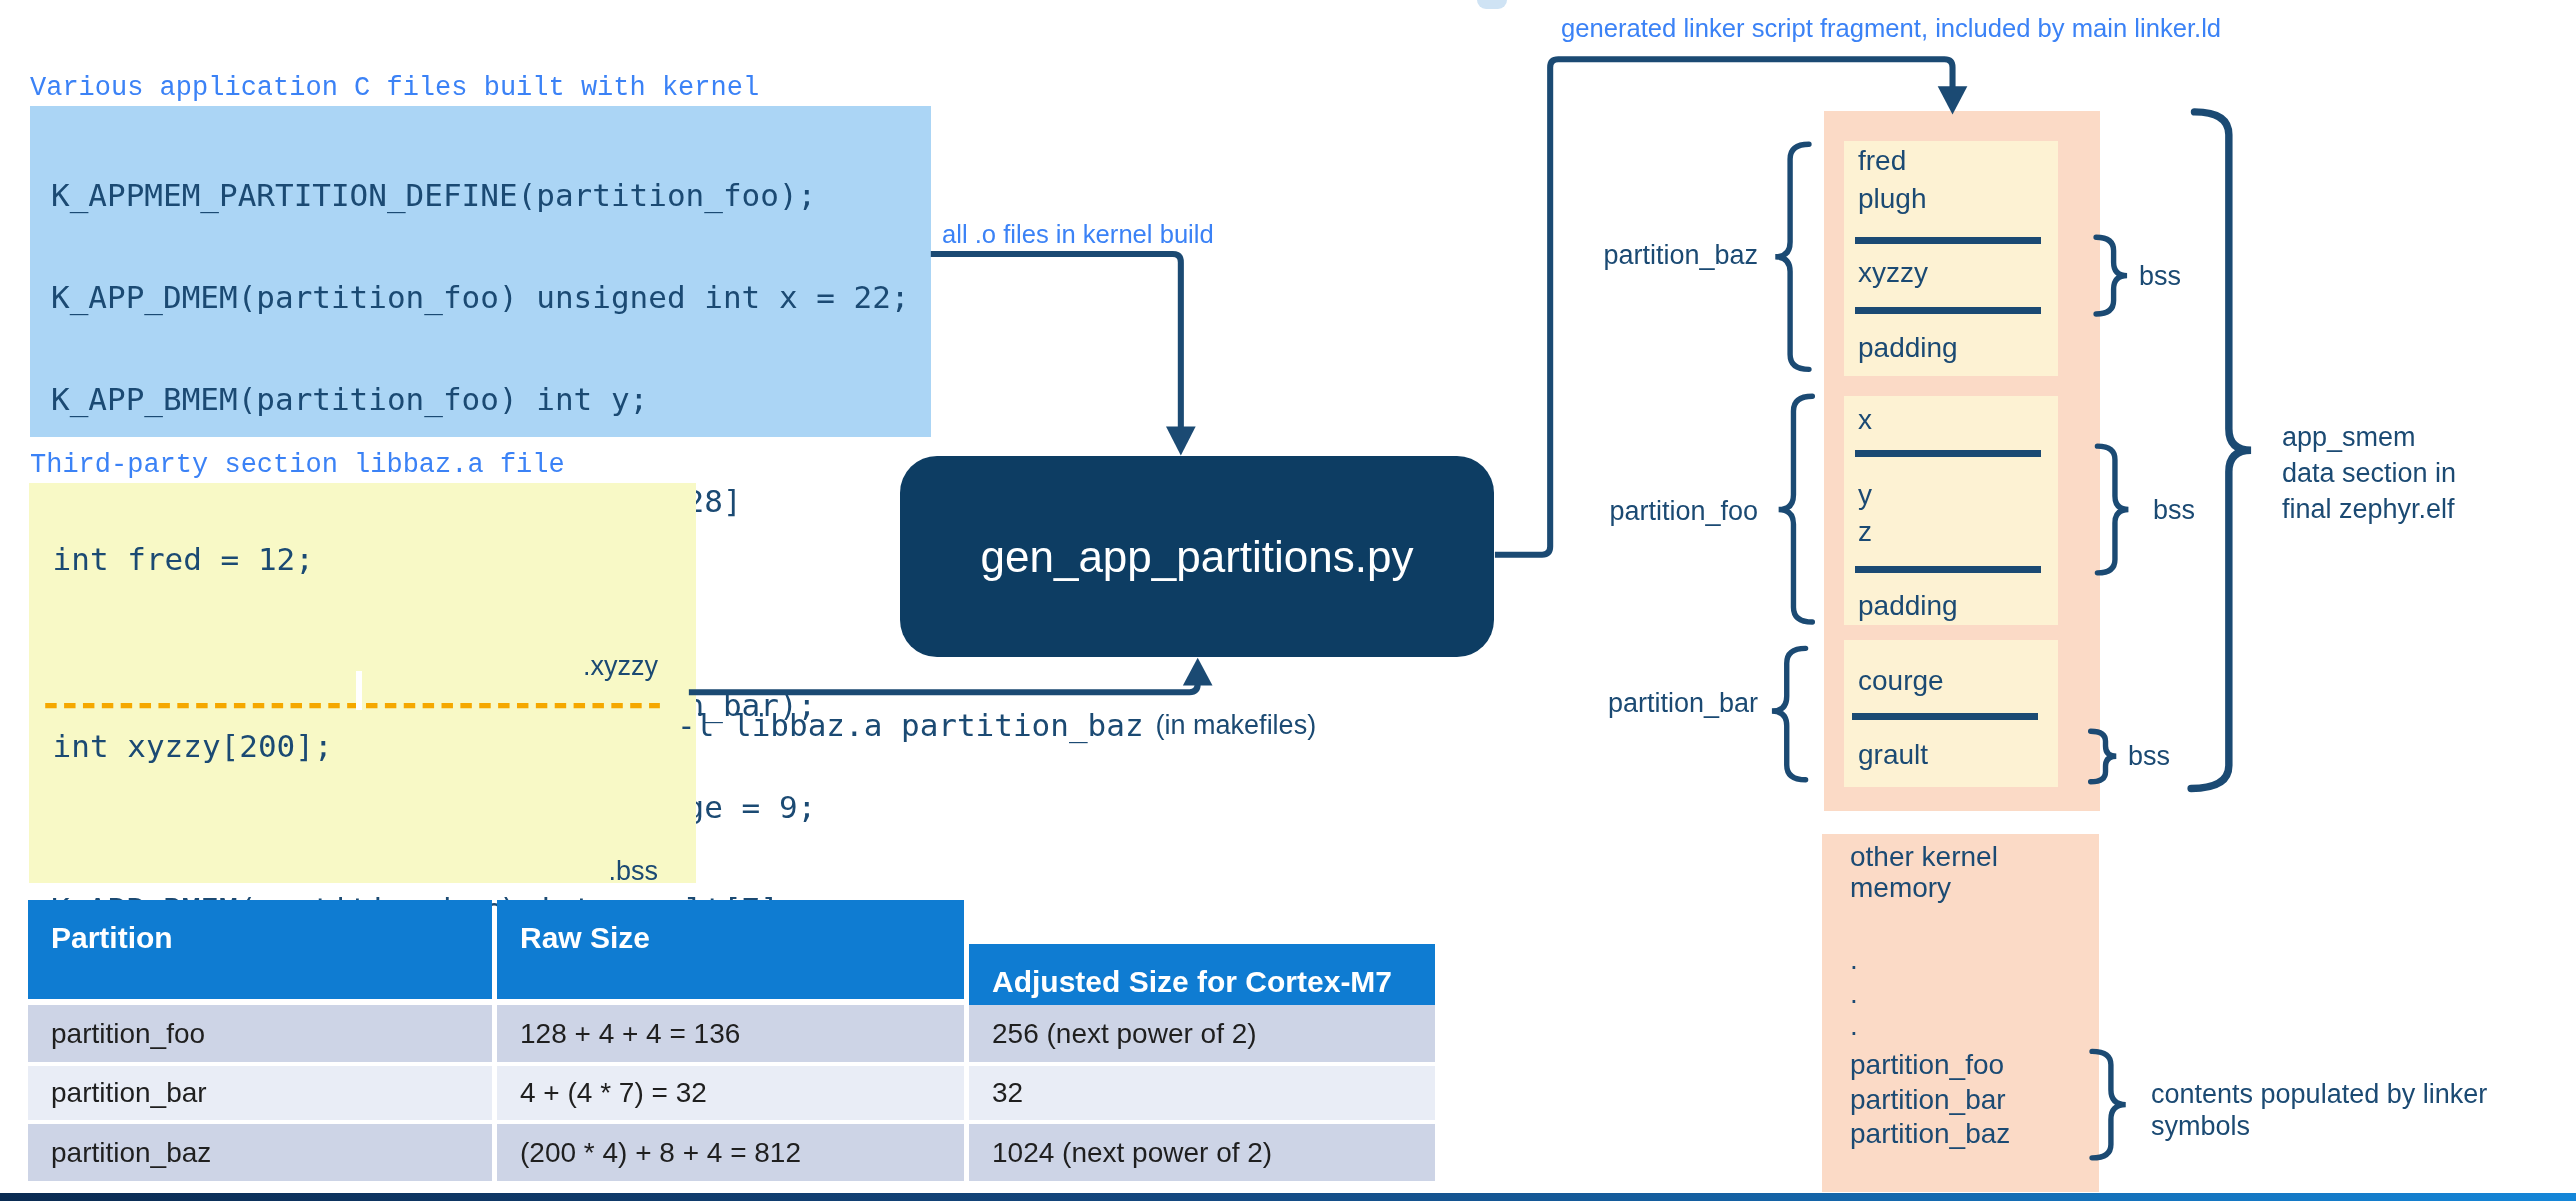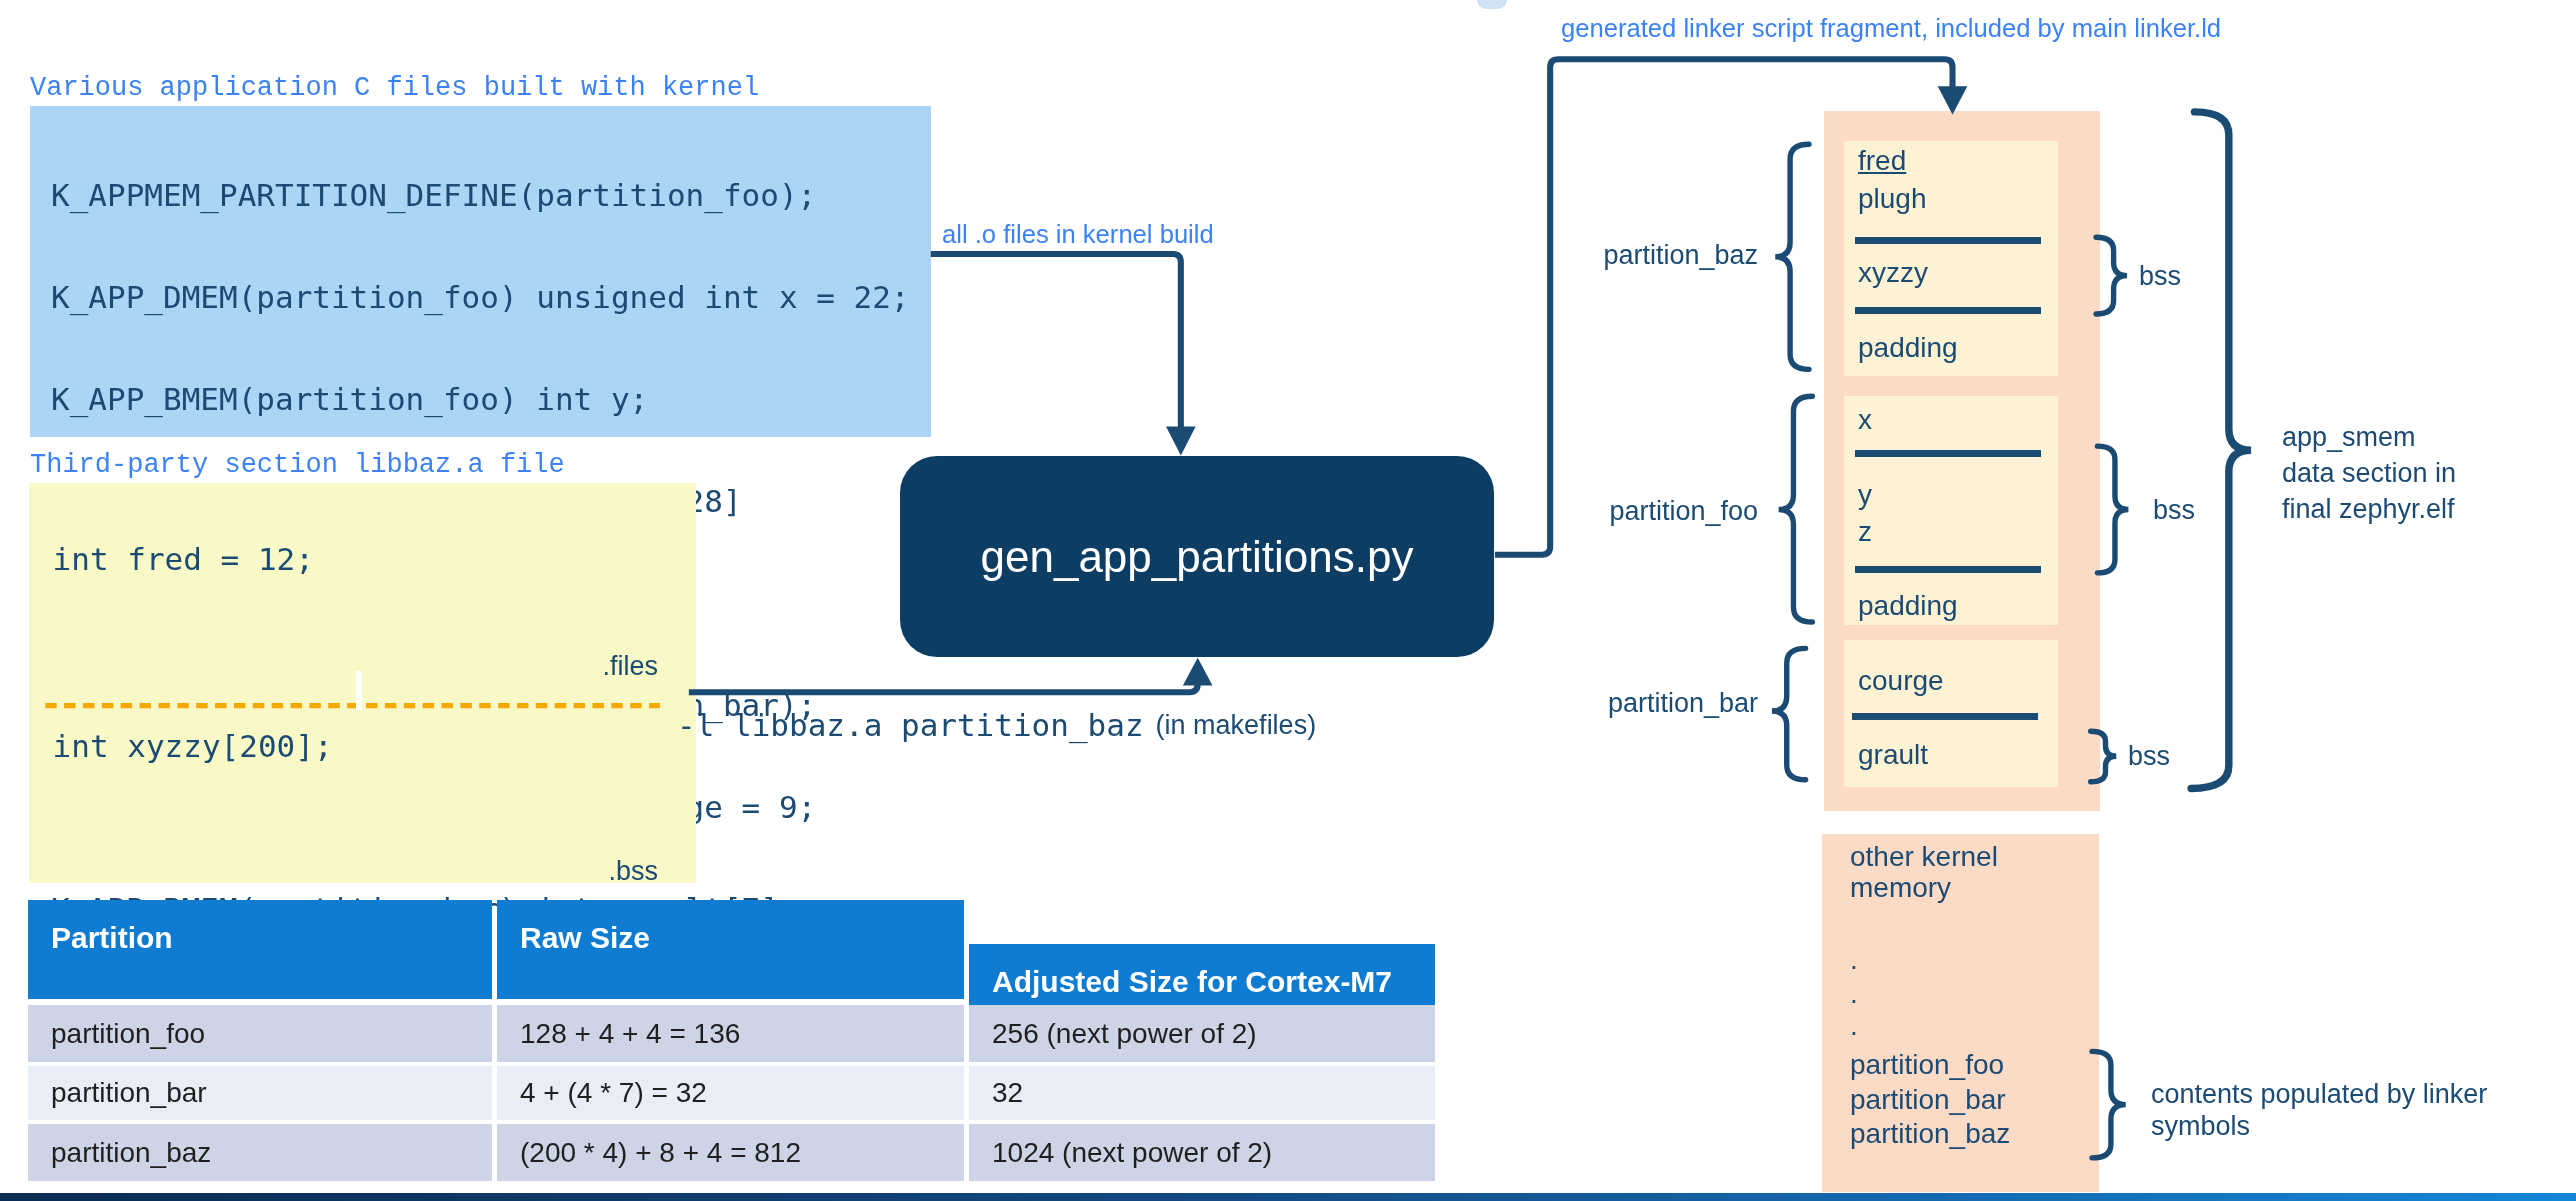--- a/index.html
+++ b/index.html
@@ -58,21 +58,21 @@
     <div>K_APPMEM_PARTITION_DEFINE(partition_bar);</div>
     <div>K_APP_DMEM(partition_bar) int courge = 9;</div>
     <div>K_APP_BMEM(partition_bar) int grault[7];</div>
   </div>
 </div>
 
 <div class="abs label" style="left:30px;top:450px;">Third-party section libbaz.a file</div>
 
 <div class="abs lib-block" style="left:29px;top:483px;width:667px;height:400px;">
   <div class="abs lib-line" style="left:23.6px;top:58px;">int fred = 12;</div>
-  <div class="abs section-tag" style="left:494px;top:168px;">.files</div>
+  <div class="abs section-tag" style="left:494px;top:168px;">.xyzzy</div>
   <div class="abs lib-line" style="left:23.6px;top:245px;">int xyzzy[200];</div>
   <div class="abs section-tag" style="left:494px;top:373px;">.bss</div>
 </div>
 
 <div class="abs label-sm" style="left:942px;top:220px;">all .o files in kernel build</div>
 
 <div class="abs gen-box" style="left:900px;top:456px;width:594px;height:201px;">
   <span>gen_app_partitions.py</span>
 </div>
 
@@ -81,21 +81,21 @@
   <span class="navy" style="font-size:27px;margin-left:12px;white-space:nowrap;">(in makefiles)</span>
 </div>
 
 <div class="abs label-sm" style="left:1561px;top:13.5px;">generated linker script fragment, included by main linker.ld</div>
 
 <div class="abs top-sliver" style="left:1477px;top:0;width:30px;height:8.8px;"></div>
 
 <div class="abs peach" style="left:1824px;top:111px;width:260px;height:700px;"></div>
 
 <div class="abs cream" style="left:1844px;top:141px;width:214px;height:235px;"></div>
-<div class="abs mem-item" style="left:1858px;top:145px;text-decoration:underline;">fred</div>
+<div class="abs mem-item" style="left:1858px;top:145px;">fred</div>
 <div class="abs mem-item" style="left:1858px;top:183px;">plugh</div>
 <div class="divider" style="left:1855px;top:237px;width:186px;"></div>
 <div class="abs mem-item" style="left:1858px;top:257px;">xyzzy</div>
 <div class="divider" style="left:1855px;top:307px;width:186px;"></div>
 <div class="abs mem-item" style="left:1858px;top:332px;">padding</div>
 
 <div class="abs cream" style="left:1844px;top:396px;width:214px;height:229px;"></div>
 <div class="abs mem-item" style="left:1858px;top:404px;">x</div>
 <div class="divider" style="left:1855px;top:450px;width:186px;"></div>
 <div class="abs mem-item" style="left:1858px;top:479px;">y</div>

